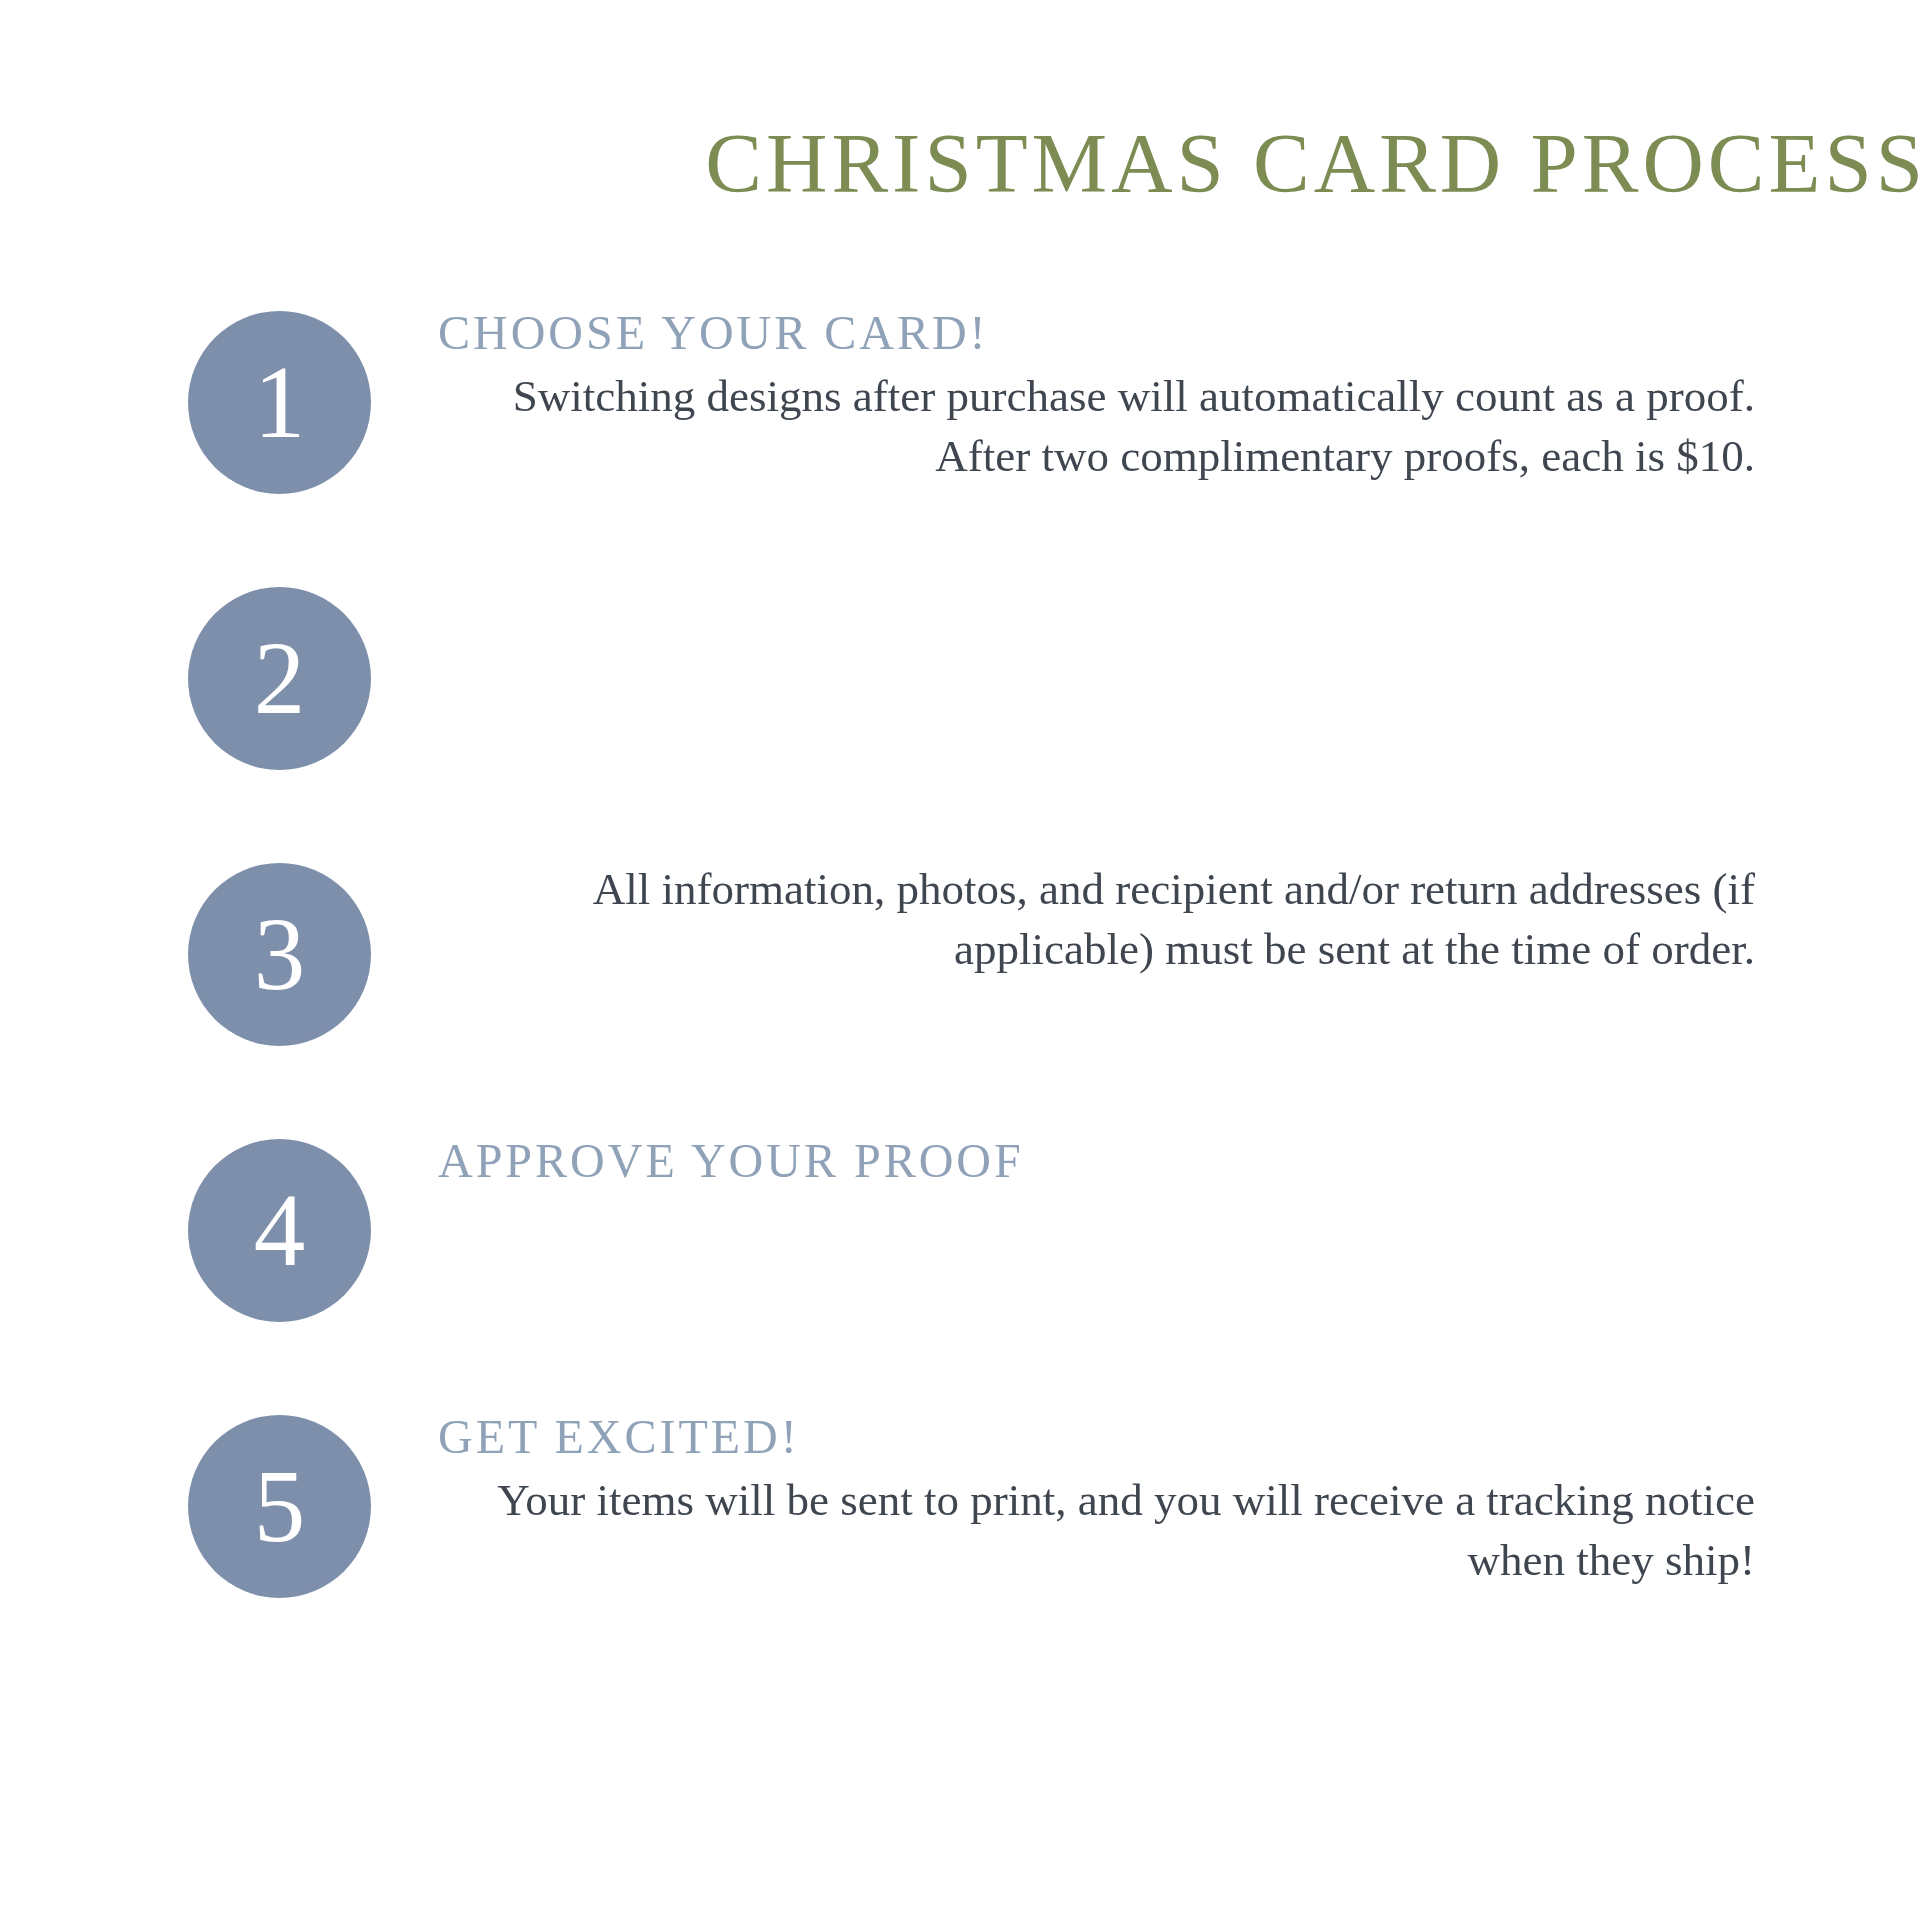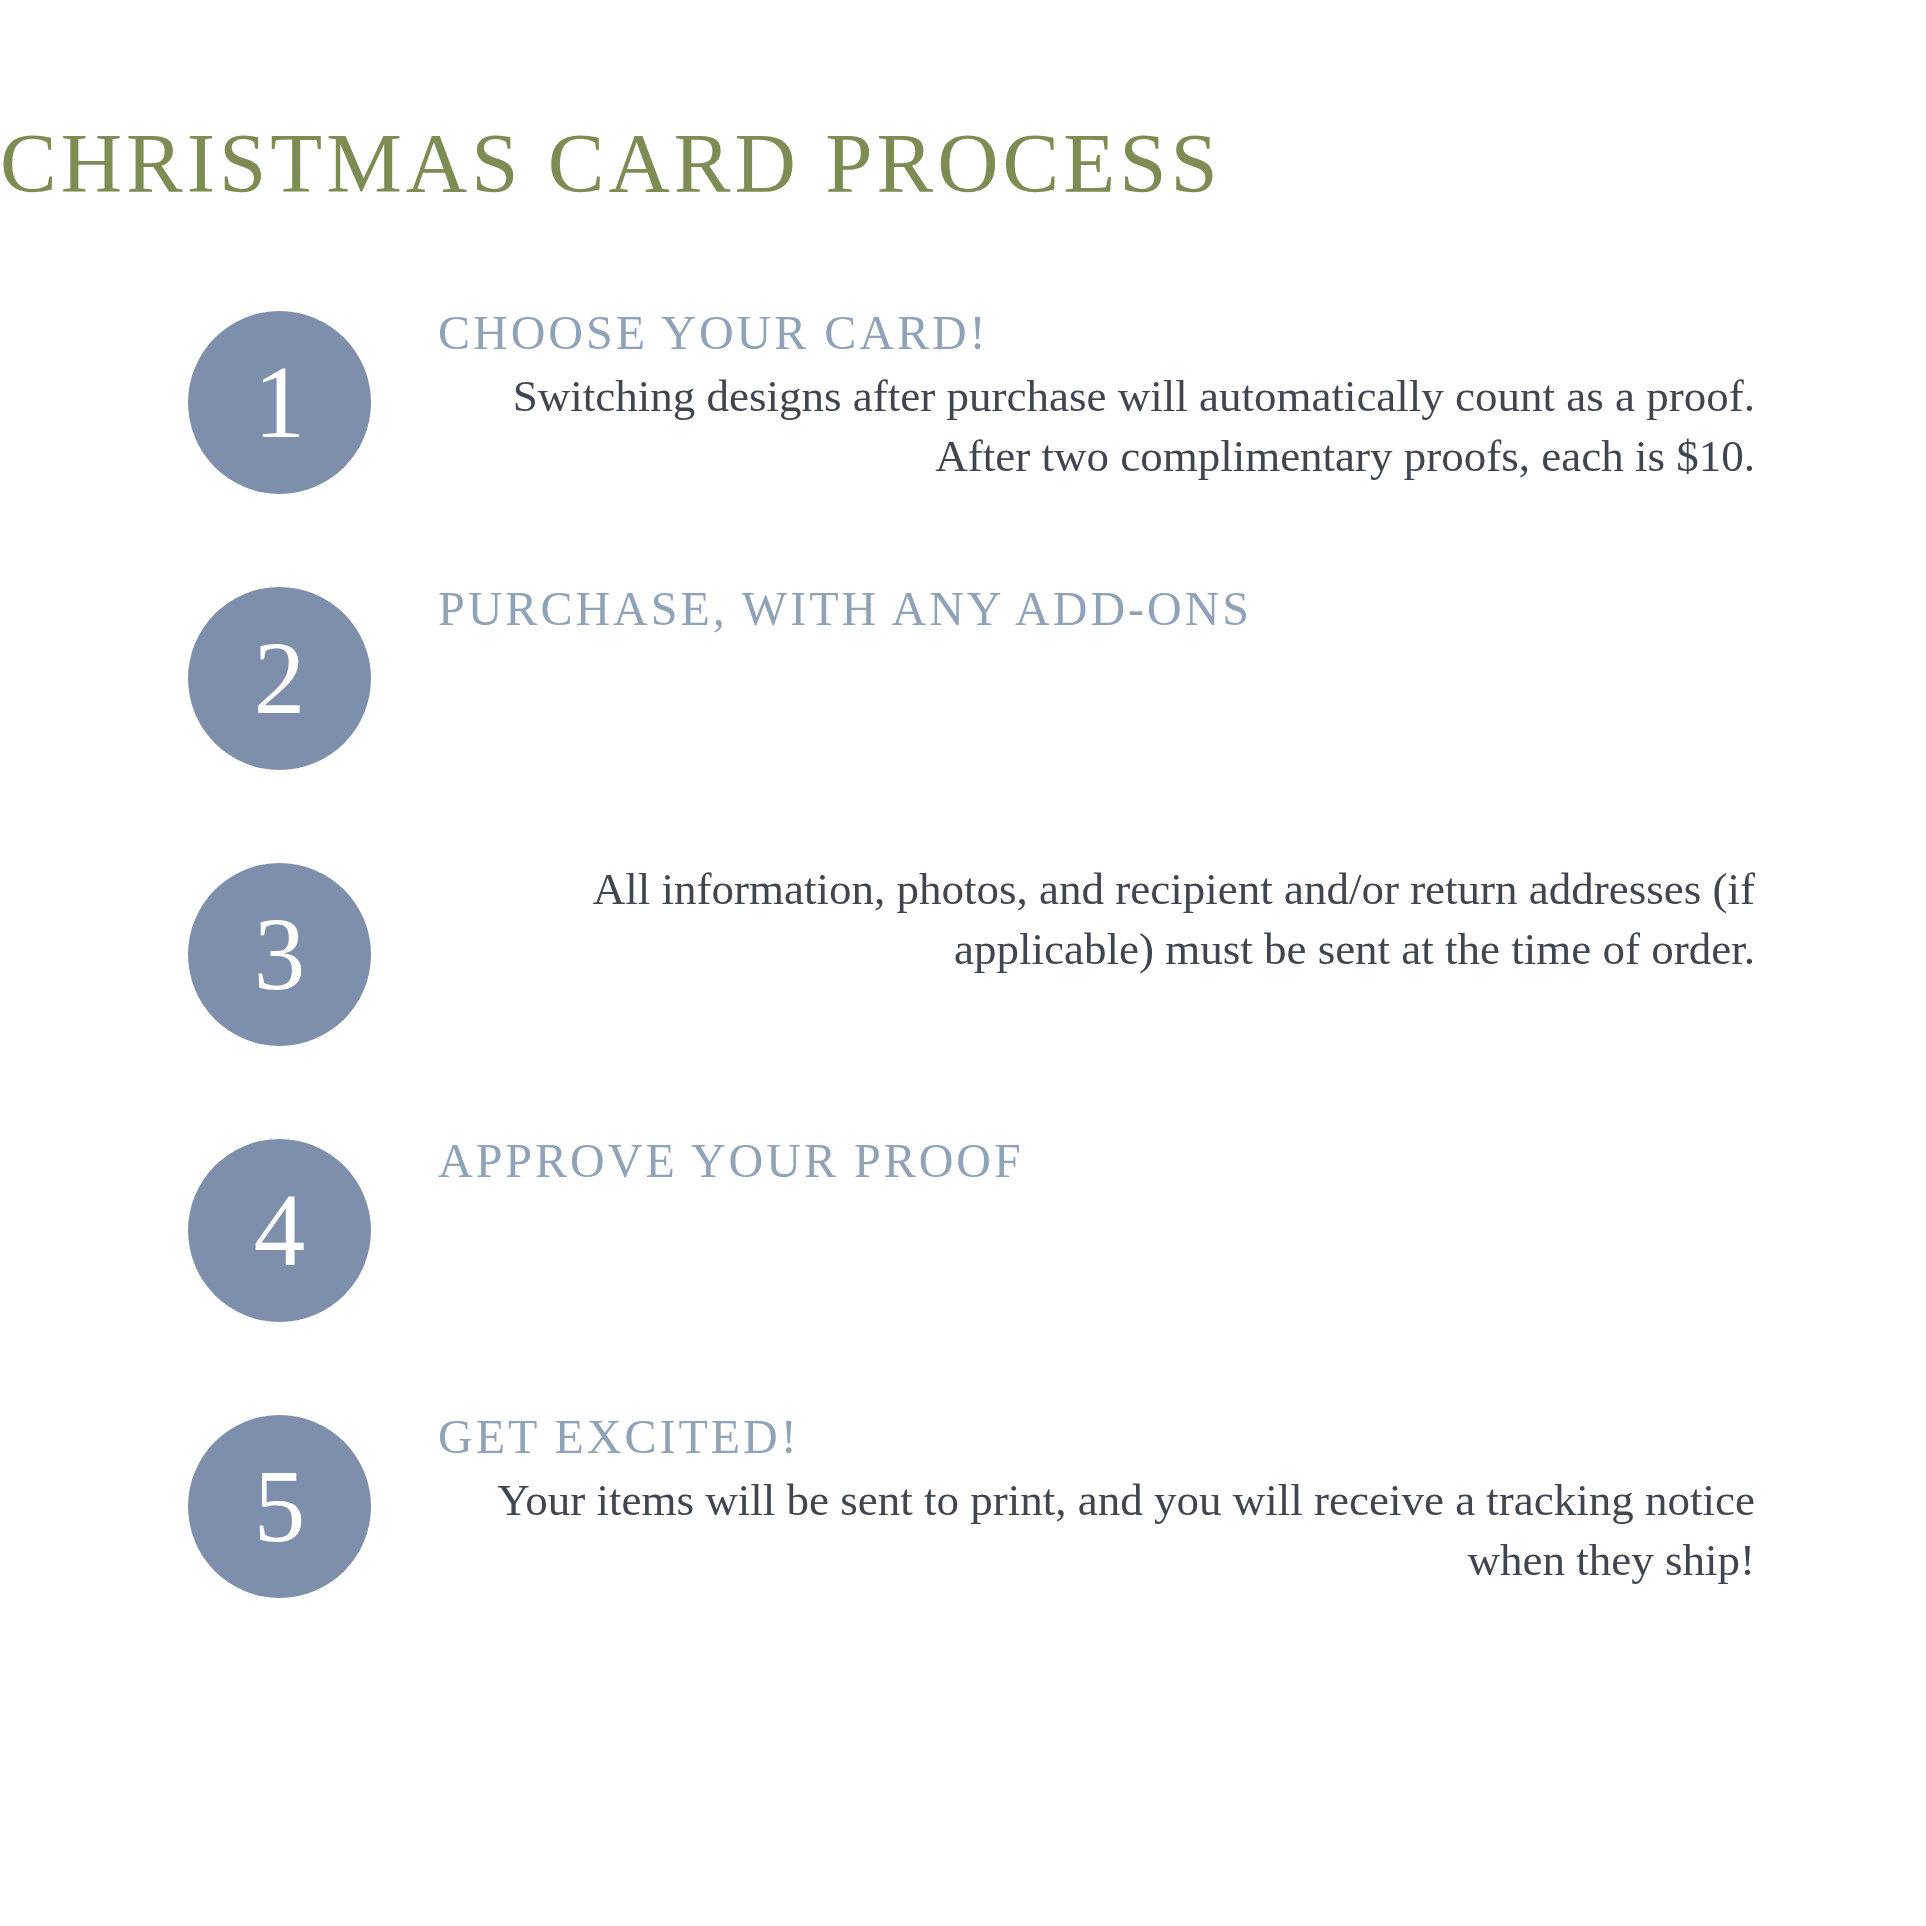--- a/index.html
+++ b/index.html
@@ -16,21 +16,21 @@
   .page {
     position: relative;
     width: 1927px;
     height: 1927px;
     background: #ffffff;
     box-sizing: border-box;
     padding: 0;
     overflow: hidden;
   }
   .title {
-    text-align: left;
+    text-align: right;
     color: #7c8c53;
     font-family: "Liberation Serif", serif;
     font-size: 85px;
     letter-spacing: 4px;
     font-weight: 400;
     margin: 0;
     padding-top: 121px;
     text-transform: uppercase;
     font-variant: small-caps;
     line-height: 1;
@@ -99,21 +99,20 @@
       <div class="badge">1</div>
       <div class="step-body">
         <h2 class="step-heading">Choose your card!</h2>
         <p class="step-text">Switching designs after purchase will automatically count as a proof. After two complimentary proofs, each is $10.</p>
       </div>
     </div>
 
     <div class="step">
       <div class="badge">2</div>
       <div class="step-body">
-        <h2 class="step-heading">Purchase, with any add-ons</h2>
       </div>
     </div>
 
     <div class="step">
       <div class="badge">3</div>
       <div class="step-body">
         <p class="step-text">All information, photos, and recipient and/or return addresses (if applicable) must be sent at the time of order.</p>
       </div>
     </div>
 

